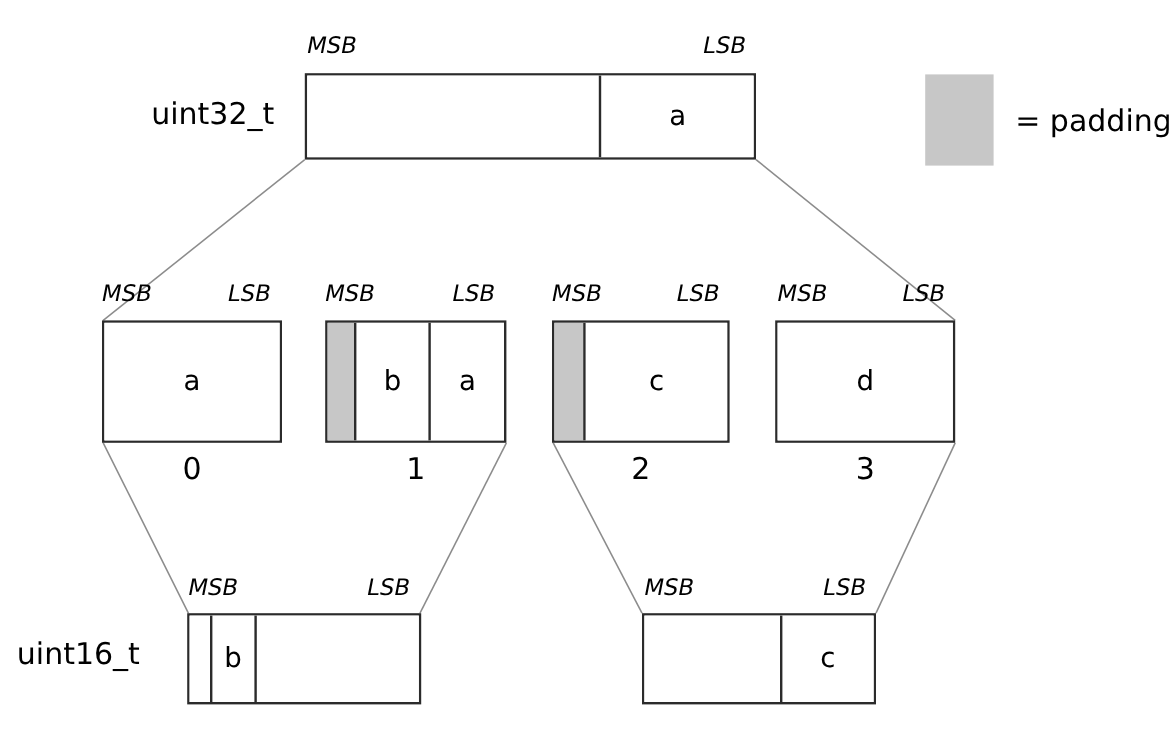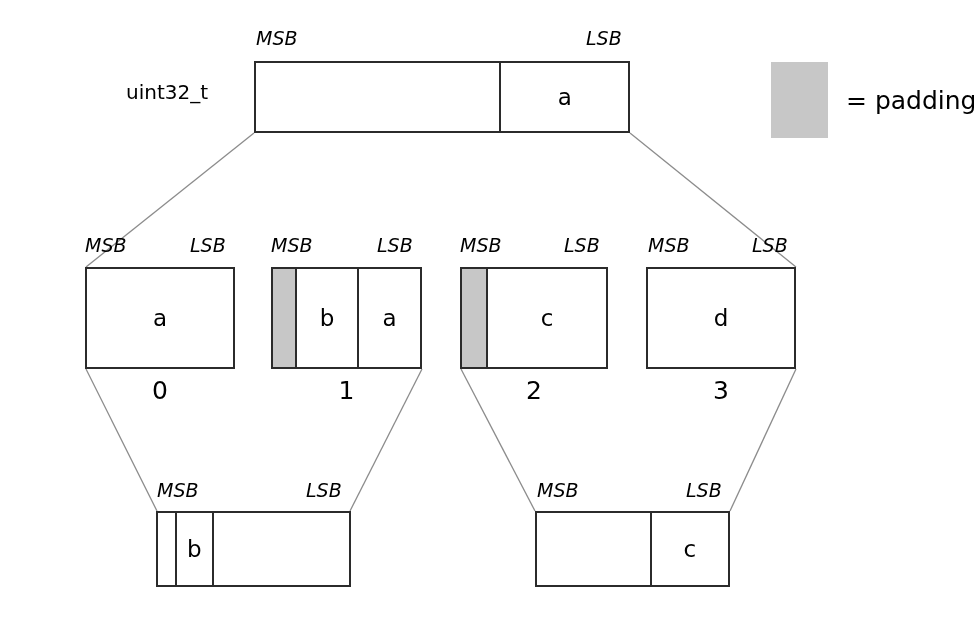--- a/index.html
+++ b/index.html
@@ -59,21 +59,21 @@
     position: absolute;
     font-size: 19px;
     line-height: 1;
     white-space: nowrap;
     color: #000000;
     font-style: italic;
   }
   
   .typelabel {
     position: absolute;
-    font-size: 20px;
+    font-size: 25px;
     line-height: 1;
     white-space: nowrap;
     color: #000000;
   }
   
   .indexlabel {
     position: absolute;
     font-size: 25px;
     line-height: 1;
     text-align: center;
@@ -147,20 +147,21 @@
   </div>
   <div class="indexlabel" style="left:460px; top:378px; width:148px;">2</div>
 
   <div class="endlabel" style="left:648px; top:236px;">MSB</div>
   <div class="endlabel" style="left:752px; top:236px;">LSB</div>
   <div class="box" style="left:646px; top:267px; width:150px; height:102px;">
     <div class="cell" style="width:100%;">d</div>
   </div>
   <div class="indexlabel" style="left:646px; top:378px; width:150px;">3</div>
 
+  <div class="typelabel" style="left:14px; top:532px;">uint16_t</div>
 
   <div class="endlabel" style="left:157px; top:481px;">MSB</div>
   <div class="endlabel" style="left:306px; top:481px;">LSB</div>
   <div class="box" style="left:156px; top:511px; width:195px; height:76px;">
     <div class="cell" style="width:17px;"></div>
     <div class="cell div-left" style="width:38px;">b</div>
     <div class="cell div-left" style="width:140px;"></div>
   </div>
 
   <div class="endlabel" style="left:537px; top:481px;">MSB</div>

